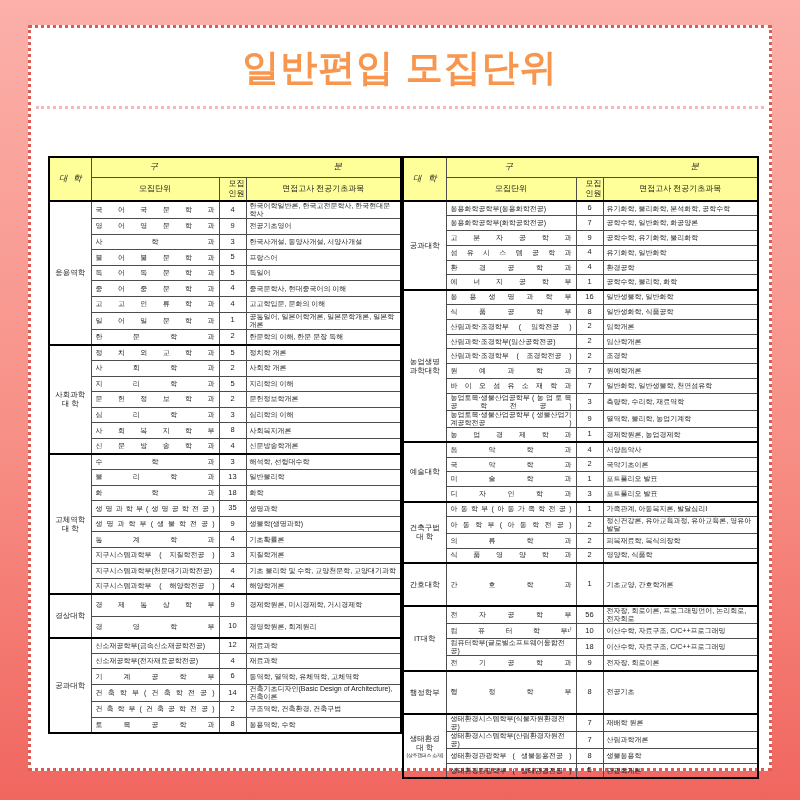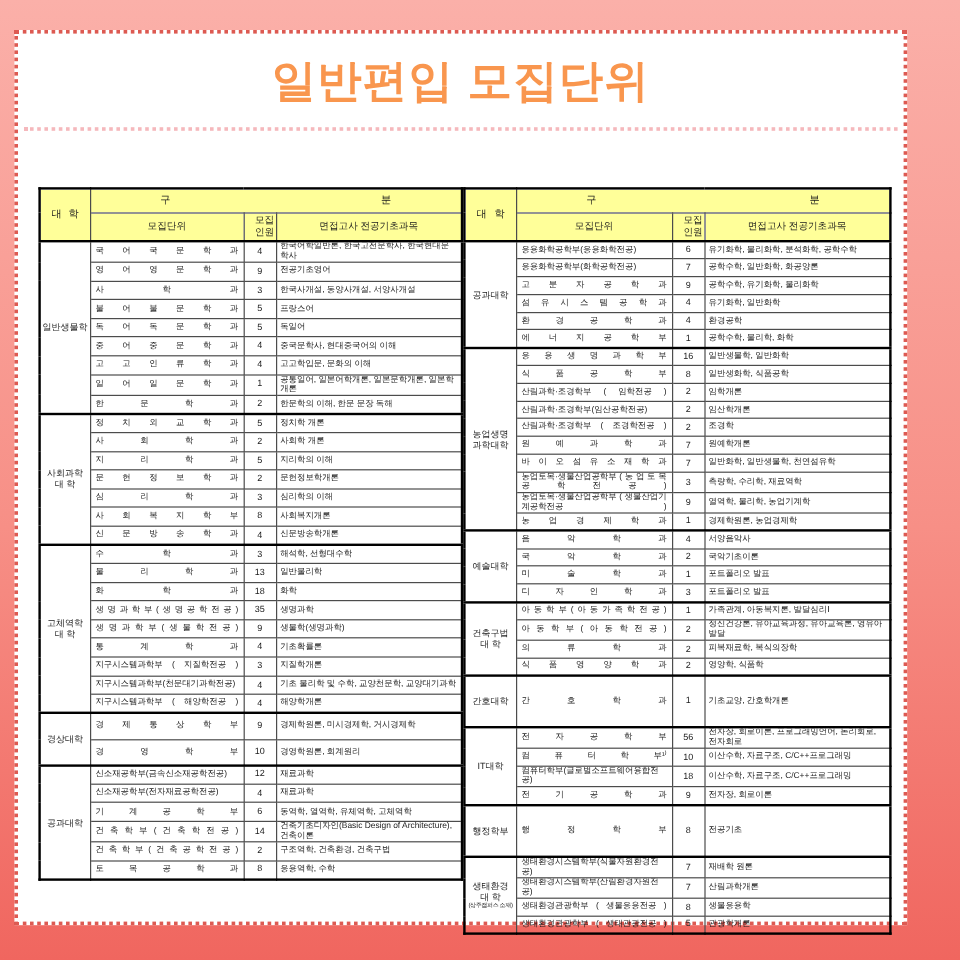--- a/index.html
+++ b/index.html
@@ -3,21 +3,21 @@
 <meta charset="utf-8">
 <style>
   html,body{margin:0;padding:0;}
   body{
     width:800px;height:800px;overflow:hidden;
     font-family:"Liberation Sans",sans-serif;
     background:linear-gradient(180deg,var(--background_top,#fbb0a9) 0%,var(--background_mid,#f78f86) 55%,var(--background_bottom,#f0665f) 100%);
   }
   .page{position:relative;width:800px;height:800px;}
   .card{
-    position:absolute;left:12px;top:25px;width:744px;height:746px;
+    position:absolute;left:28px;top:25px;width:744px;height:746px;
     background:var(--card,#ffffff);
     border:3px dotted var(--card_border,#dd5a52);
     box-sizing:border-box;
   }
   .title{
     margin-top:15px;text-align:center;
     font-size:37px;font-weight:800;letter-spacing:1px;
     color:var(--title,#f9964e);
   }
   .divider{border-top:3px dotted var(--divider,#f5b8bc);margin:13px 5px 0 5px;height:0;}
@@ -25,21 +25,21 @@
   table{border-collapse:collapse;table-layout:fixed;border:2px solid #000;}
   .tbl-left{width:352px;}
   .tbl-right{width:355px;}
   th,td{
     border:1px solid #4c4c4c;box-sizing:border-box;
     padding:0 2px;font-size:7px;line-height:1.15;color:#1a1a1a;
     overflow:hidden;word-break:break-all;
   }
   thead{border-bottom:2px solid #000;}
   thead th{background:var(--header_bg,#ffff99);font-weight:normal;}
-  tr.h1 th{height:20px;font-size:8.5px;}
+  tr.h1 th{height:20px;font-size:8.5px;font-style:italic;}
   tr.h2 th{height:24px;font-size:8px;}
   th.univ{text-align:justify;text-align-last:justify;padding:0 9px;}
   th.gubun{text-align:justify;text-align-last:justify;padding:0 58px;}
   th.quota-h{white-space:pre-line;text-align:right;padding:0 1px;line-height:1.2;}
   th.unit-h,th.subj-h{text-align:center;}
   tbody{border-top:2px solid #000;}
   td.college{text-align:center;font-size:7.5px;padding:16px 1px;line-height:1.25;}
   td.unit{text-align:justify;text-align-last:justify;padding:0 4px;}
   td.quota{text-align:center;font-size:7.5px;}
   td.subj{text-align:left;padding:0 3px;}
@@ -69,21 +69,21 @@
             </tr>
             <tr class="h2">
               <th class="unit-h">모집단위</th>
               <th class="quota-h">모집
 인원</th>
               <th class="subj-h">면접고사 전공기초과목</th>
             </tr>
           </thead>
           <tbody>
             <tr>
-              <td class="college" rowspan="9">일반생물학</td>
+              <td class="college" rowspan="9">응용역학</td>
               <td class="unit">국 어 국 문 학 과</td>
               <td class="quota">4</td>
               <td class="subj">한국어학일반론, 한국고전문학사, 한국현대문학사</td>
             </tr>
             <tr>
               <td class="unit">영 어 영 문 학 과</td>
               <td class="quota">9</td>
               <td class="subj">전공기초영어</td>
             </tr>
             <tr>

